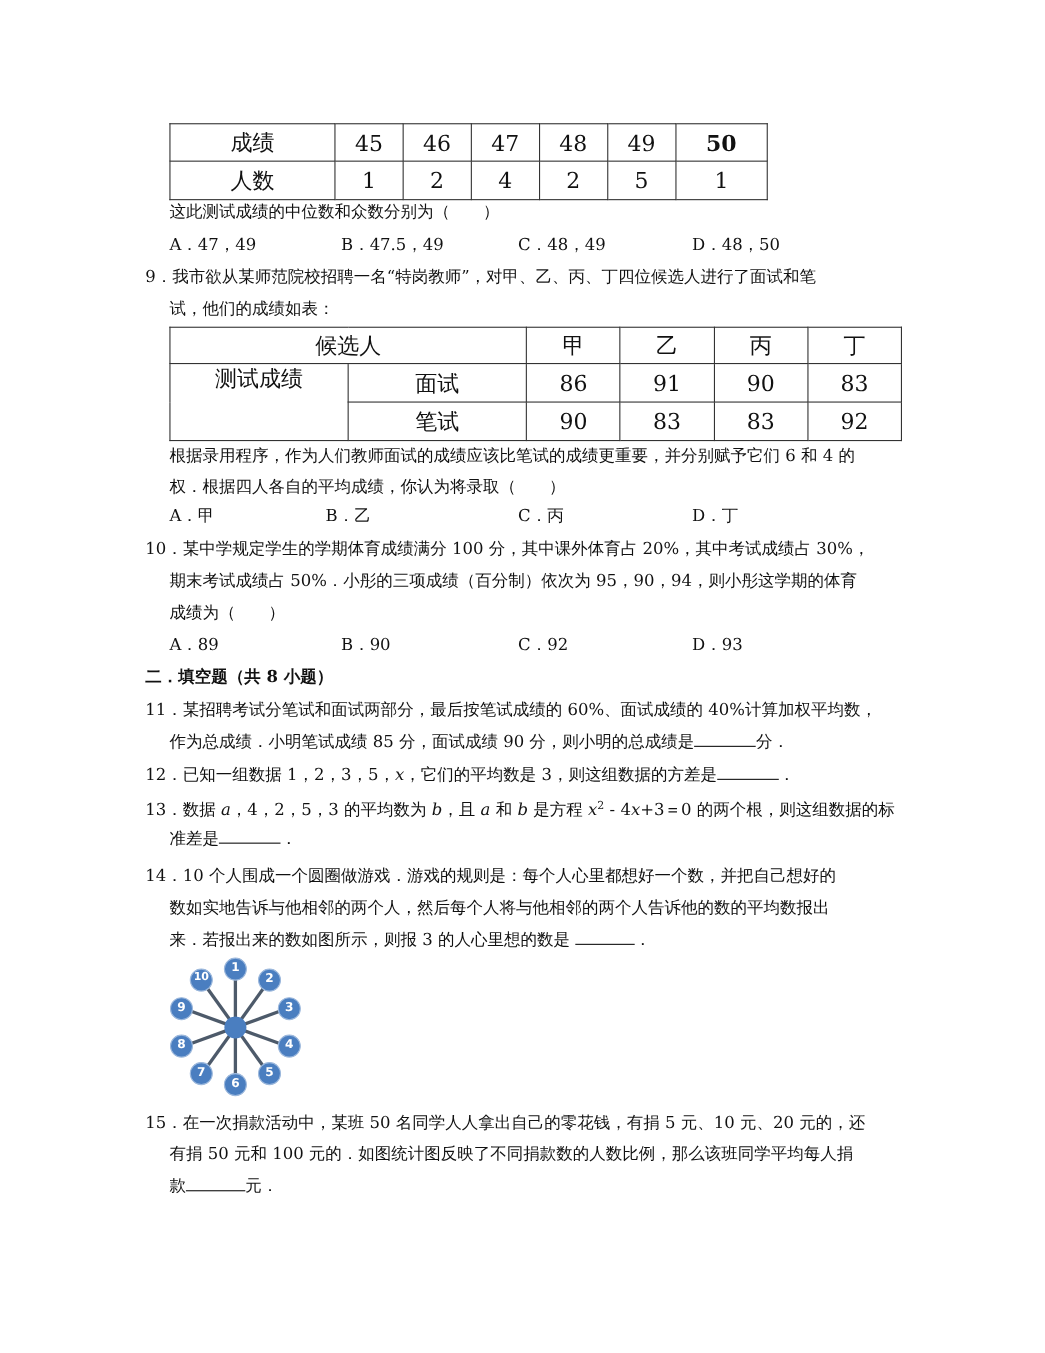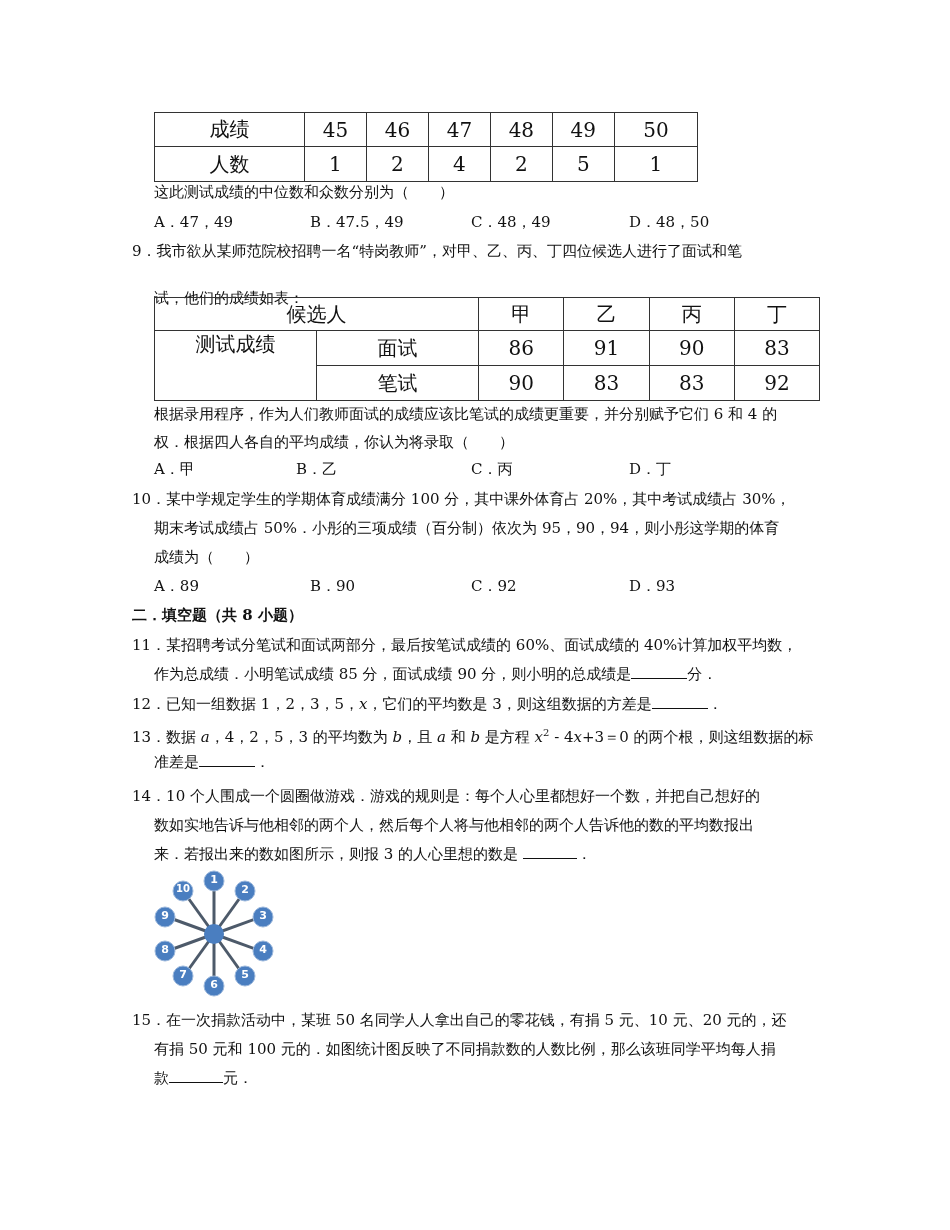--- a/index.html
+++ b/index.html
@@ -20,42 +20,42 @@
 
 <table class="t" style="left:154px; top:112px; width:544px;">
   <tbody>
       <tr style="height:34px;">
     <td style="width:160px;">成绩</td>
     <td style="width:64px;">45</td>
     <td style="width:64px;">46</td>
     <td style="width:64px;">47</td>
     <td style="width:64px;">48</td>
     <td style="width:64px;">49</td>
-    <td style="width:87px;">50</td>
+    <td style="width:87px;font-weight:bold;">50</td>
   </tr>
   <tr style="height:35px;">
     <td>人数</td>
     <td>1</td>
     <td>2</td>
     <td>4</td>
     <td>2</td>
     <td>5</td>
     <td>1</td>
   </tr>
 </tbody>
   </table>
 
 <div class="line" style="left:154px; top:182px;">这此测试成绩的中位数和众数分别为（　　）</div>
 <div class="opt" style="left:154px; top:212px;">A．47，49</div>
 <div class="opt" style="left:310px; top:212px;">B．47.5，49</div>
 <div class="opt" style="left:471px; top:212px;">C．48，49</div>
 <div class="opt" style="left:629px; top:212px;">D．48，50</div>
 
 <div class="line" style="left:132px; top:241px;">9．我市欲从某师范院校招聘一名“特岗教师”，对甲、乙、丙、丁四位候选人进行了面试和笔</div>
-<div class="line" style="left:154px; top:270px;margin-top:18px;">试，他们的成绩如表：</div>
+<div class="line" style="left:154px; top:270px;">试，他们的成绩如表：</div>
 
 <table class="t" style="left:154px; top:297px; width:666px;">
   <tbody>
       <tr style="height:33px;">
     <td colspan="2" style="width:326px;">候选人</td>
     <td style="width:85px;">甲</td>
     <td style="width:85px;">乙</td>
     <td style="width:85px;">丙</td>
     <td style="width:85px;">丁</td>
   </tr>

